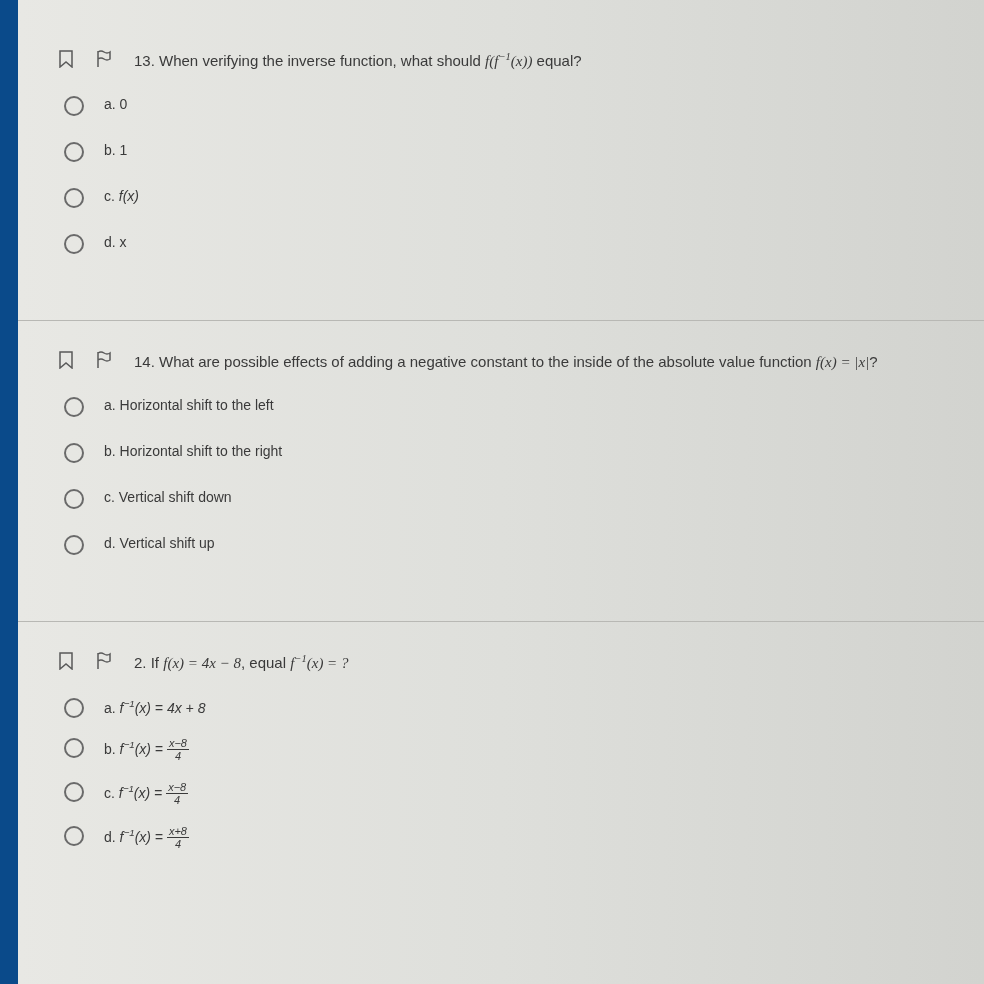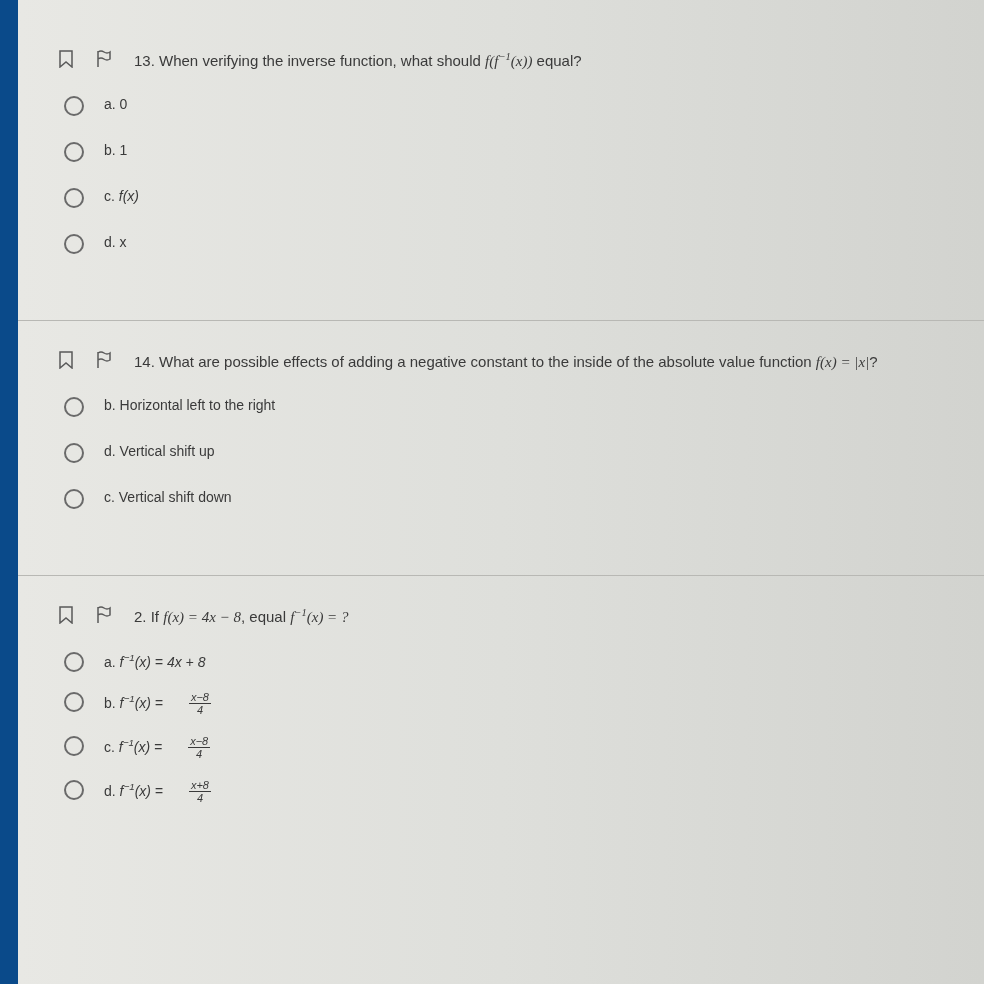--- a/index.html
+++ b/index.html
@@ -60,21 +60,20 @@
     font-size: 14px;
     color: #3a3a3a;
   }
   .opt-label .math { font-style: italic; font-family: Liberation Sans, sans-serif; }
   .frac {
     display: inline-block;
     vertical-align: middle;
     text-align: center;
     font-size: 11px;
     line-height: 1;
-    margin-left: 22px;
   }
   .frac .num { display: block; border-bottom: 1px solid #3a3a3a; padding: 0 2px; }
   .frac .den { display: block; padding-top: 1px; }
   sup { font-size: 0.7em; vertical-align: super; }
 </style>
 </head>
 <body>
 
 <div class="page">
 
@@ -128,29 +127,33 @@
           </svg>
       </span>
       <div class="q-text">
         <span>14.</span>
         <span>What are possible effects of adding a negative constant to the inside of the absolute value function </span><span class="math"><i>f</i>(<i>x</i>) = |<i>x</i>|</span><span>?</span>
       </div>
     </div>
     <div class="options">
       <div class="option-row">
         <span class="radio"></span>
-        <span class="opt-label"><span>b.</span> <span>Horizontal left to the right</span></span>
+        <span class="opt-label"><span>a.</span> <span>Horizontal shift to the left</span></span>
+      </div>
+      <div class="option-row">
+        <span class="radio"></span>
+        <span class="opt-label"><span>b.</span> <span>Horizontal shift to the right</span></span>
+      </div>
+      <div class="option-row">
+        <span class="radio"></span>
+        <span class="opt-label"><span>c.</span> <span>Vertical shift down</span></span>
       </div>
       <div class="option-row">
         <span class="radio"></span>
         <span class="opt-label"><span>d.</span> <span>Vertical shift up</span></span>
-      </div>
-      <div class="option-row">
-        <span class="radio"></span>
-        <span class="opt-label"><span>c.</span> <span>Vertical shift down</span></span>
       </div>
     </div>
   </div>
 
   <div class="question-block no-border">
     <div class="q-header">
       <span class="icon-bookmark">
         <svg width="16" height="18" viewBox="0 0 16 18">
             <path d="M2 1 h12 v16 l-6 -5 l-6 5 z" fill="none" stroke="#5a5a5a" stroke-width="1.5"></path>
           </svg>

